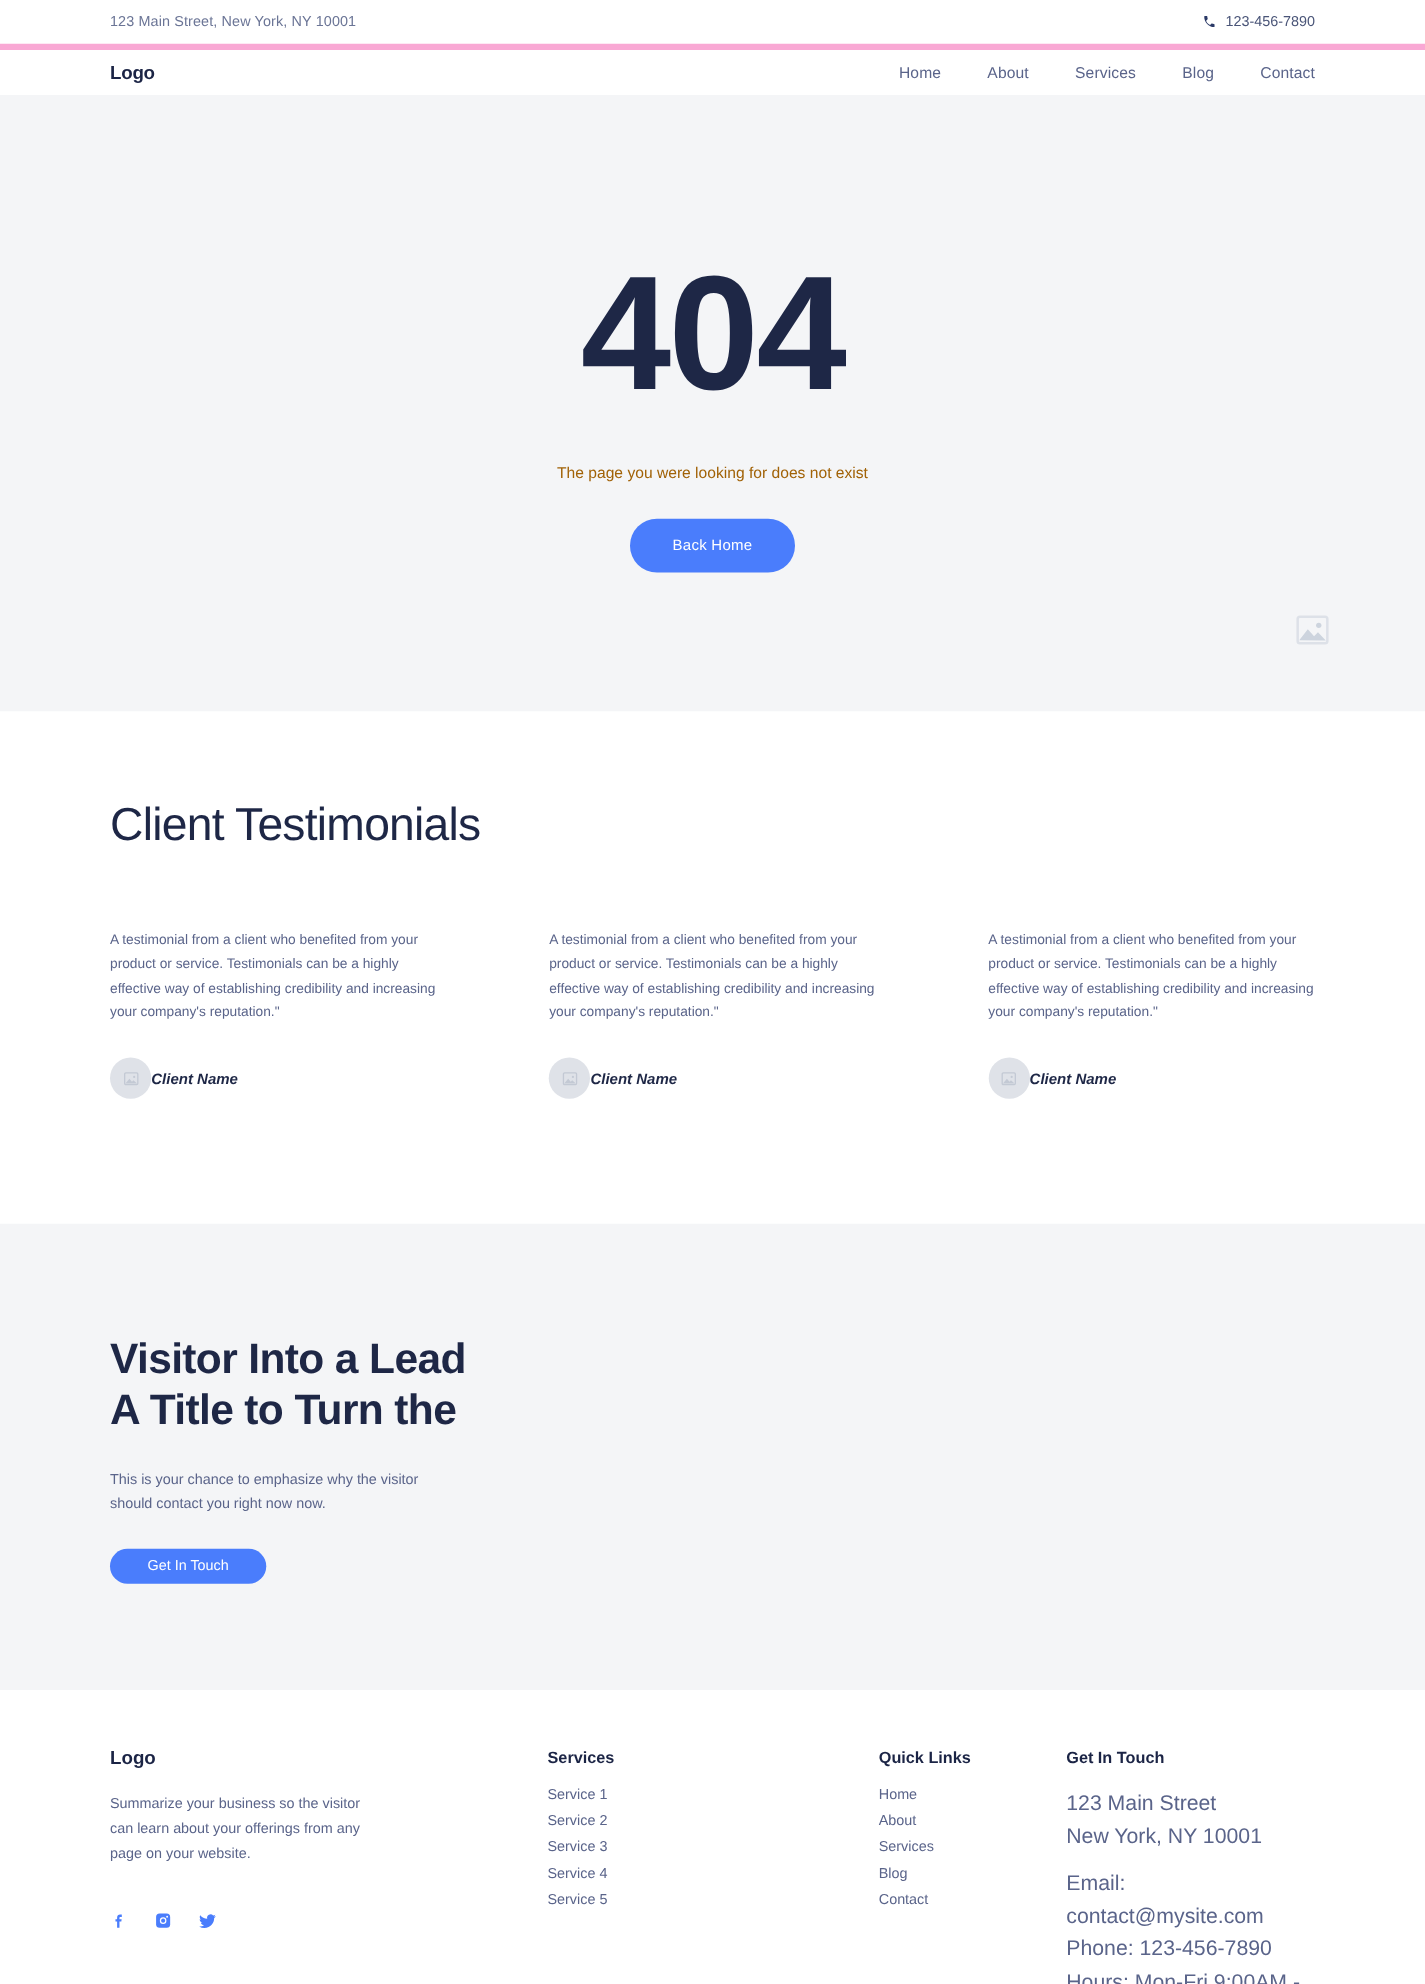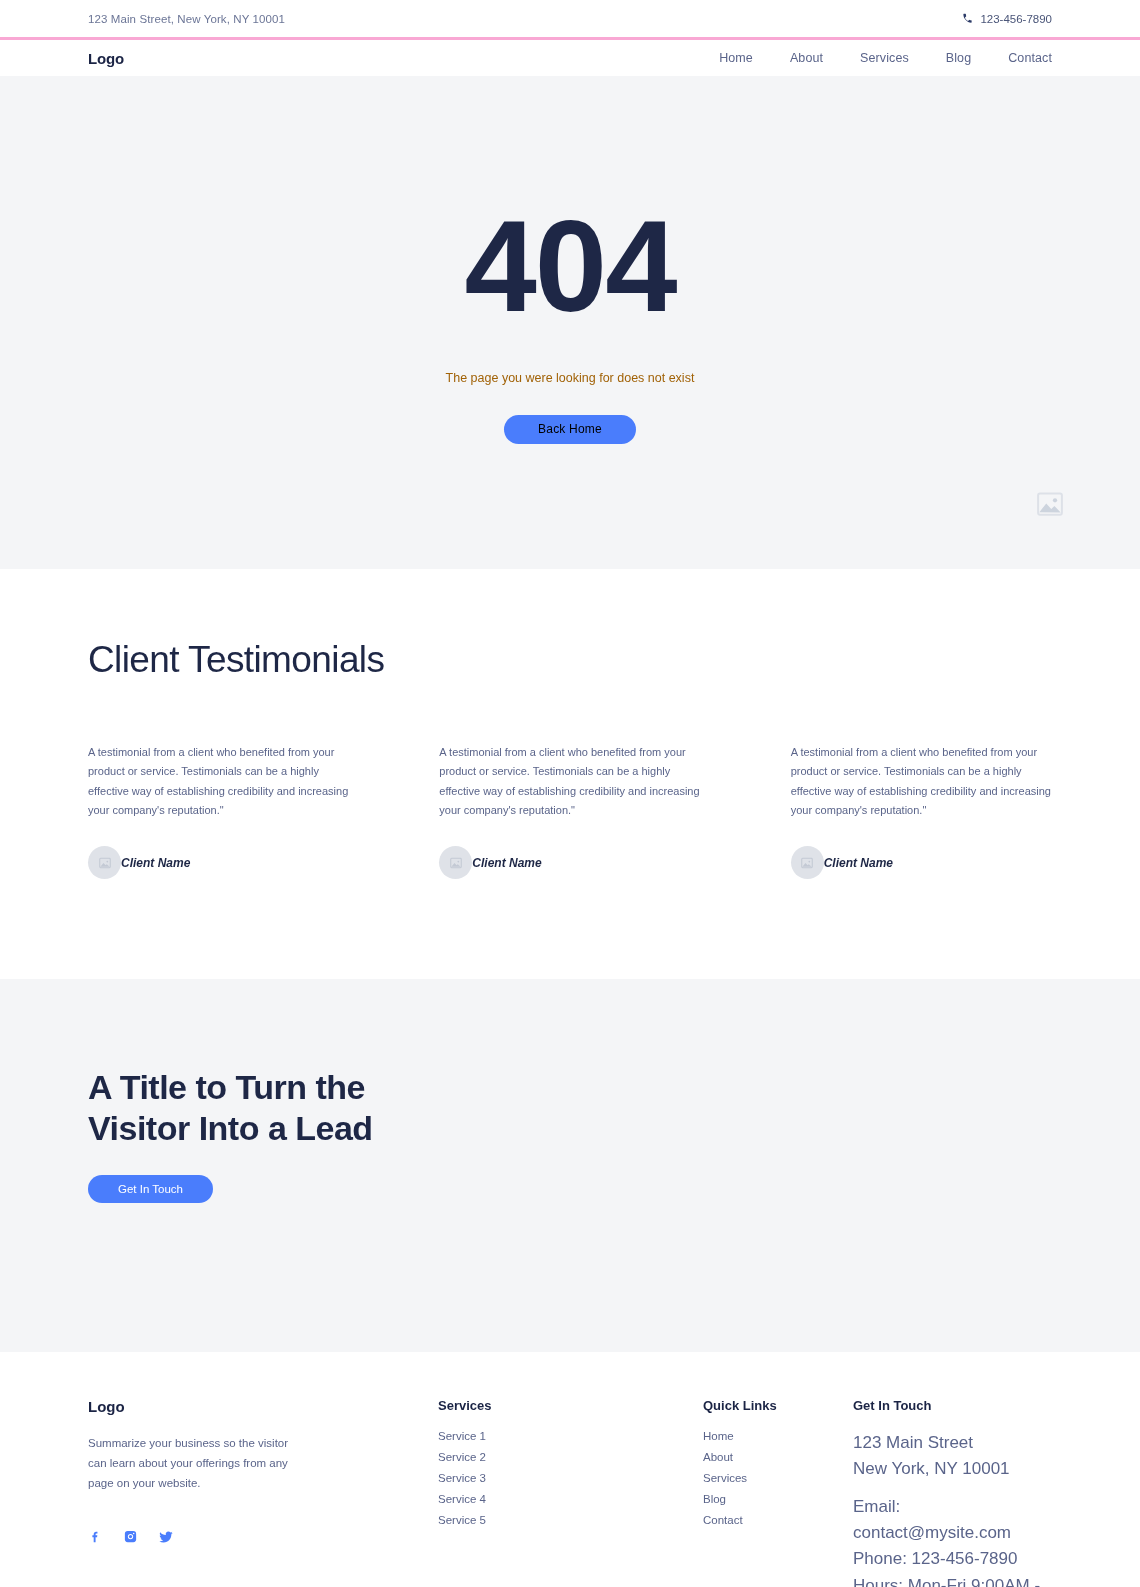--- a/index.html
+++ b/index.html
@@ -14,21 +14,21 @@
   body { width: 1140px; overflow-x: hidden; }
 
   
   .topbar {
     height: 40px;
     background: #ffffff;
     display: flex;
     align-items: center;
     justify-content: space-between;
     padding: 0 88px 0 88px;
-    border-bottom: 3px solid #f9a8d4;
+    border-bottom: 5px solid #f9a8d4;
   }
   .topbar-address {
     font-size: 11.5px;
     color: #6b7596;
     letter-spacing: .1px;
   }
   .topbar-phone {
     display: flex;
     align-items: flex-start;
     gap: 7px;
@@ -79,27 +79,27 @@
   .hero-sub {
     margin-top: 40px;
     font-size: 12.5px;
     color: #a16207;
     text-align: center;
   }
   .btn-primary {
     display: inline-block;
     margin-top: 30px;
     background: #4a7dfc;
-    color: #000000;
+    color: #ffffff;
     border: none;
     border-radius: 40px;
     font-size: 12px;
     font-family: "Liberation Sans", sans-serif;
     padding: 0 34px;
-    height: 29px;
+    height: 43px;
     line-height: 29px;
     cursor: pointer;
     letter-spacing: .2px;
   }
   .hero-img-ph {
     position: absolute;
     right: 75px;
     bottom: 50px;
   }
 
@@ -321,23 +321,24 @@
         </span>
         <span class="testi-name">Client Name</span>
       </div>
     </div>
 
   </div>
 </div>
 
 <div class="cta">
   <div class="cta-title">
+    <div>Visitor Into a Lead</div>
     <div>A Title to Turn the</div>
-    <div>Visitor Into a Lead</div>
-  </div>
+  </div>
+  <div class="cta-sub">This is your chance to emphasize why the visitor should contact you right now now.</div>
   <button class="cta-btn">Get In Touch</button>
 
   
 </div>
 
 <div class="footer">
 
   <div>
     <div class="f-logo">Logo</div>
     <div class="f-desc">Summarize your business so the visitor can learn about your offerings from any page on your website.</div>

